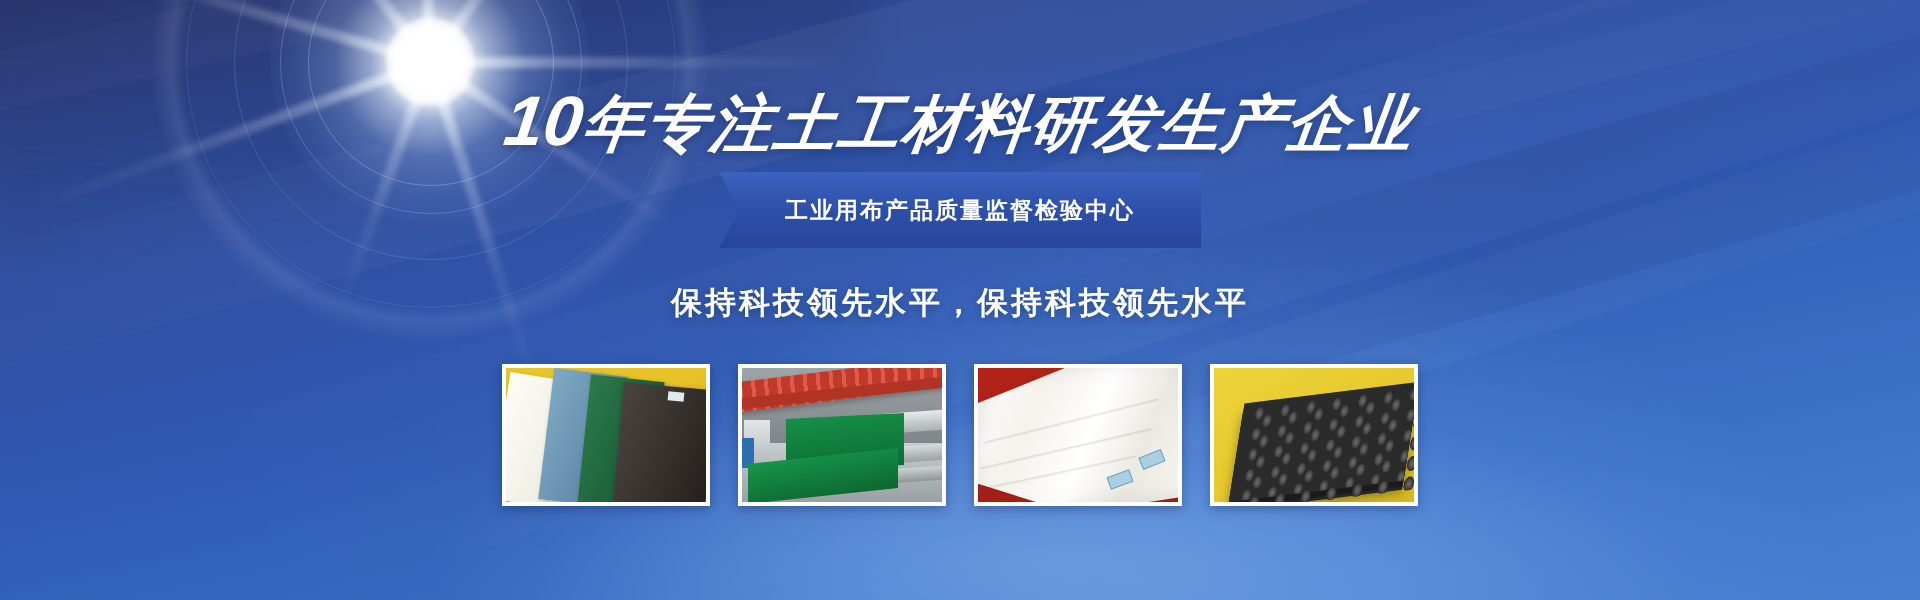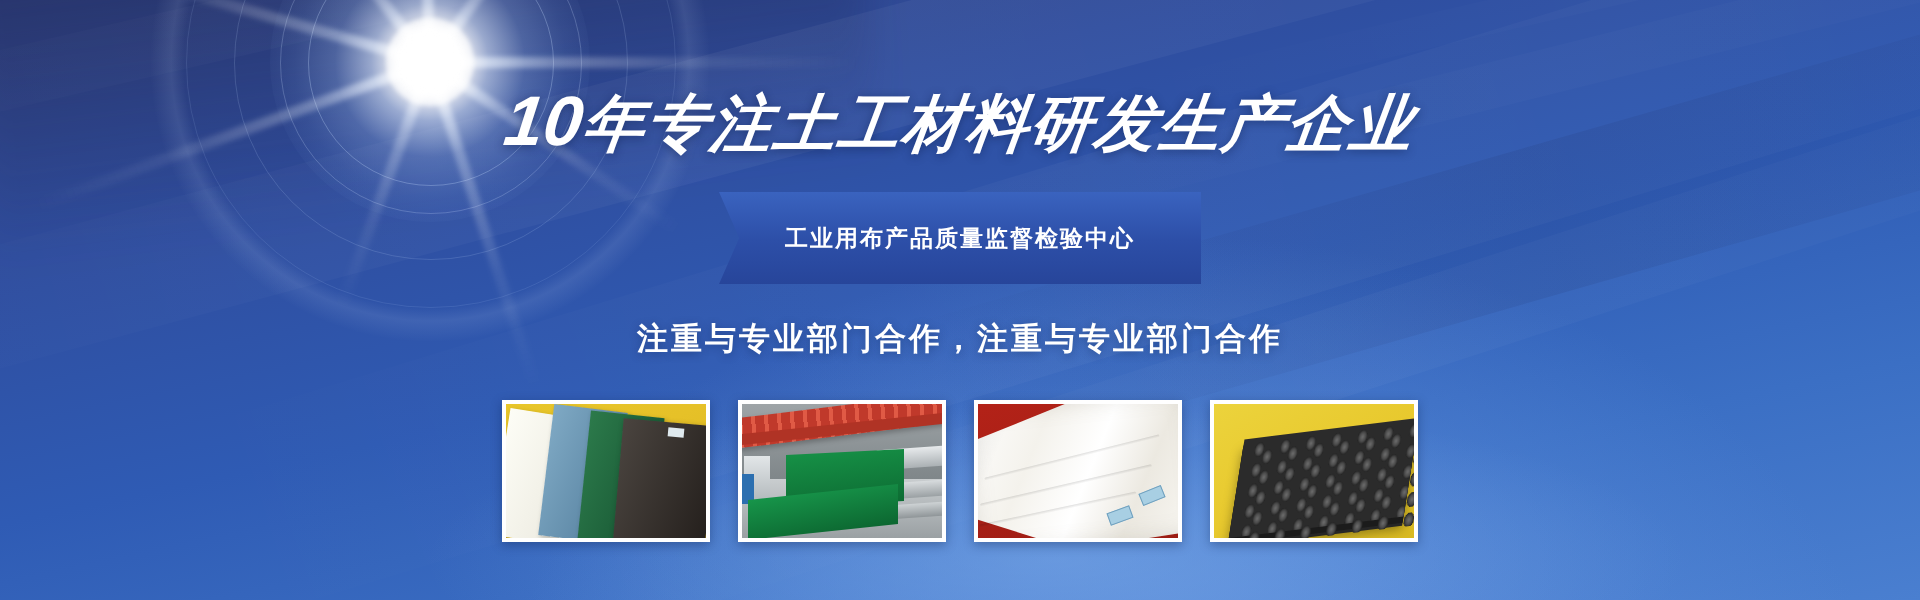--- a/index.html
+++ b/index.html
@@ -121,23 +121,23 @@
     transform: skewX(-7deg);
   }
   .headline .num {
     font-size: 70px;
     font-weight: 700;
     letter-spacing: 0px;
   }
 
   .ribbon {
     position: relative;
-    margin-top: 36px;
+    margin-top: 16px;
     height: 60px;
-    padding: 16px 66px;
+    padding: 8px 66px;
     display: flex; align-items: center; justify-content: center;
     background: linear-gradient(180deg, #3a63bf 0%, #2d4fa8 52%, #27459a 100%);
     clip-path: polygon(0% 0%, 100% 0%, 100% 100%, 0% 100%, 4.2% 50%);
     box-shadow: 0 2px 8px rgba(10,26,70,0.30);
   }
   .ribbon::after {
     content: "";
     position: absolute; right: 0; top: 0; bottom: 0; width: 40px;
     background: linear-gradient(180deg, #3a63bf 0%, #2d4fa8 52%, #27459a 100%);
     clip-path: polygon(0% 0%, 100% 0%, 100% 100%, 0% 100%);
@@ -288,21 +288,21 @@
     <div class="headline">
       <span class="num">10</span><span>年专注土工材料研发生产企业</span>
     </div>
 
     <div class="ribbon">
       <span class="ribbon-inner">工业用布产品质量监督检验中心</span>
       <span class="ribbon-notch-l"></span>
       <span class="ribbon-notch-r"></span>
     </div>
 
-    <div class="tagline">注重与专业部门合作，注重与专业部门合作</div>
+    <div class="tagline">保持科技领先水平，保持科技领先水平</div>
 
     <div class="photos">
 
       <div class="photo">
         <div class="photo-inner p1">
           <div class="sheet s-white"></div>
           <div class="sheet s-blue"></div>
           <div class="sheet s-green"></div>
           <div class="sheet s-black"></div>
           <div class="tag"></div>

